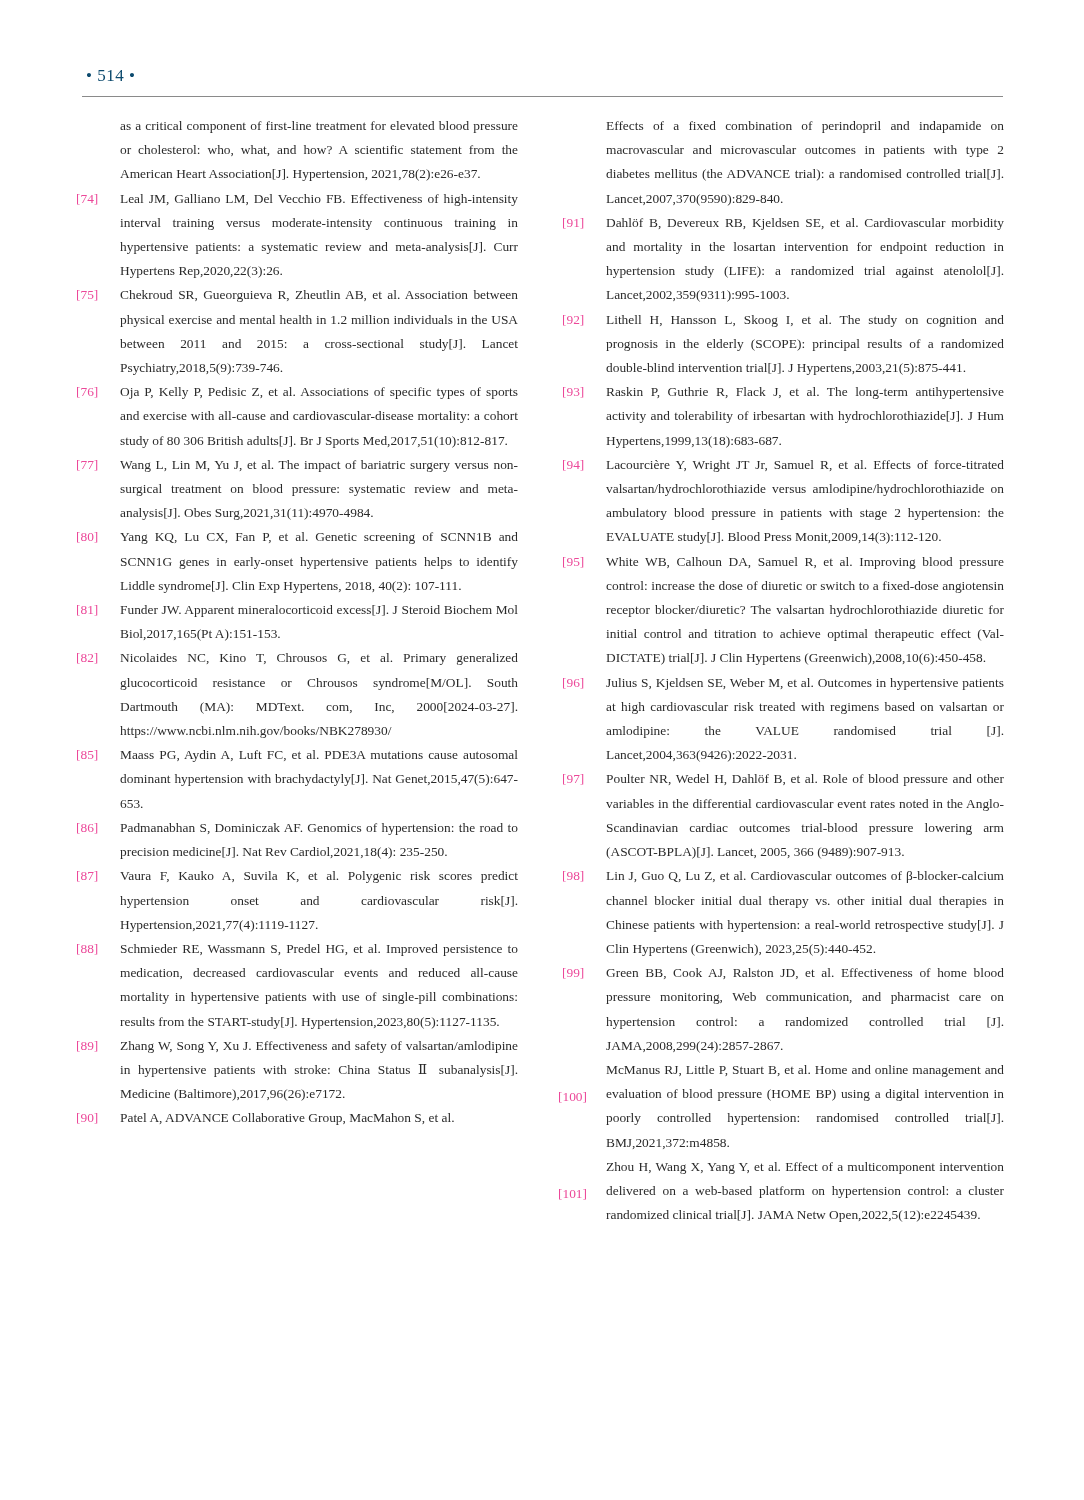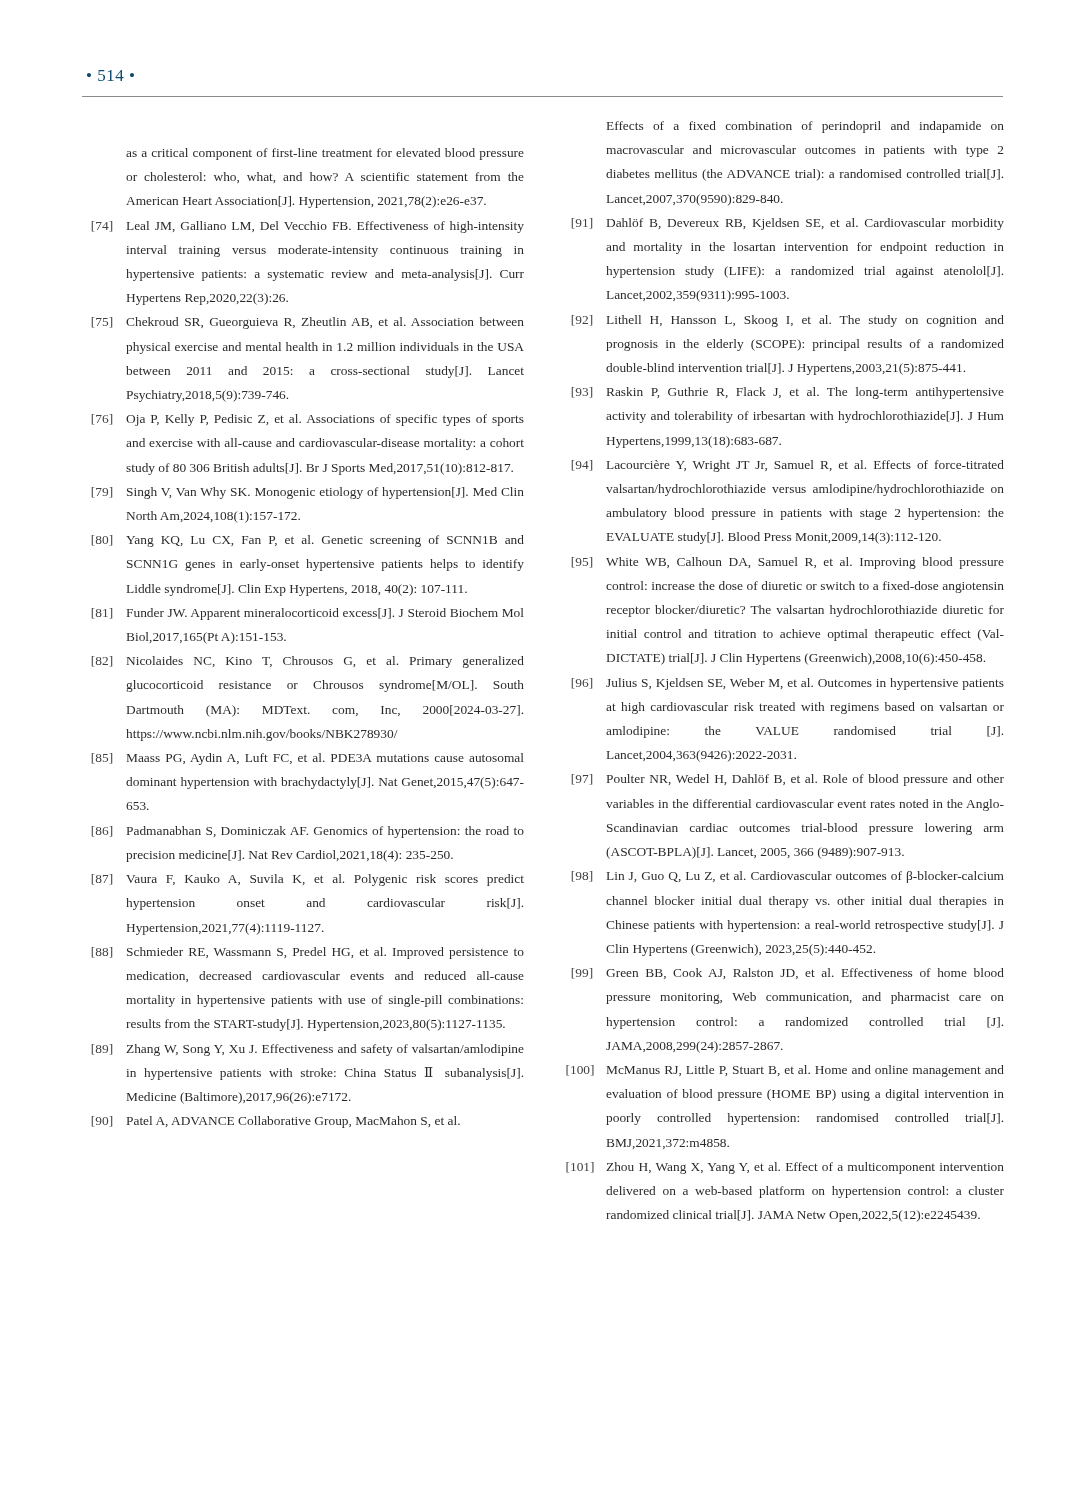--- a/index.html
+++ b/index.html
@@ -13,31 +13,31 @@
     border-bottom: 1.5px solid #8a8a8a;
   }
   .page-number {
     position: absolute; left: 4px; top: 2px;
     font-size: 17px; letter-spacing: 0.5px; color: #0c4a6e;
   }
   .column {
     position: absolute; top: 114px; width: 398px;
     font-size: 13.4px; line-height: 24.2px;
   }
-  .col-left { left: 126px; margin-top: 27px; }
+  .col-left { left: 120px; }
   .col-right { left: 606px; }
   .ref {
     position: relative; text-align: justify; text-justify: inter-word;
     hyphens: none;
   }
   .ref-num {
-    position: absolute; left: -44px; top: 0; width: 40px; text-align: center;
-    white-space: nowrap; color: #404040;
+    position: absolute; left: -44px; top: 0; width: 40px; text-align: left;
+    white-space: nowrap; color: #ec4899;
   }
-  .col-right .ref-num.wide { left: -48px; width: 44px; }
+  .col-right .ref-num.wide { left: -48px; width: 44px; margin-top: 27px; }
   .ref-text { display: block; }
 </style>
 </head>
 <body>
 
 <div class="page-header">
   <span class="page-number">• 514 •</span>
 </div>
 
 <div class="column col-left" id="col-left">
@@ -50,22 +50,22 @@
     </div>
     <div class="ref">
       <span class="ref-num">[75]</span>
       <span class="ref-text">Chekroud SR, Gueorguieva R, Zheutlin AB, et al. Association between physical exercise and mental health in 1.2 million individuals in the USA between 2011 and 2015: a cross-sectional study[J]. Lancet Psychiatry,2018,5(9):739-746.</span>
     </div>
     <div class="ref">
       <span class="ref-num">[76]</span>
       <span class="ref-text">Oja P, Kelly P, Pedisic Z, et al. Associations of specific types of sports and exercise with all-cause and cardiovascular-disease mortality: a cohort study of 80 306 British adults[J]. Br J Sports Med,2017,51(10):812-817.</span>
     </div>
     <div class="ref">
-      <span class="ref-num">[79]</span>
-      <span class="ref-text">Singh V, Van Why SK. Monogenic etiology of hypertension[J]. Med Clin North Am,2024,108(1):157-172.</span>
+      <span class="ref-num">[77]</span>
+      <span class="ref-text">Wang L, Lin M, Yu J, et al. The impact of bariatric surgery versus non-surgical treatment on blood pressure: systematic review and meta-analysis[J]. Obes Surg,2021,31(11):4970-4984.</span>
     </div>
     <div class="ref">
       <span class="ref-num">[80]</span>
       <span class="ref-text">Yang KQ, Lu CX, Fan P, et al. Genetic screening of SCNN1B and SCNN1G genes in early-onset hypertensive patients helps to identify Liddle syndrome[J]. Clin Exp Hypertens, 2018, 40(2): 107-111.</span>
     </div>
     <div class="ref">
       <span class="ref-num">[81]</span>
       <span class="ref-text">Funder JW. Apparent mineralocorticoid excess[J]. J Steroid Biochem Mol Biol,2017,165(Pt A):151-153.</span>
     </div>
     <div class="ref">

